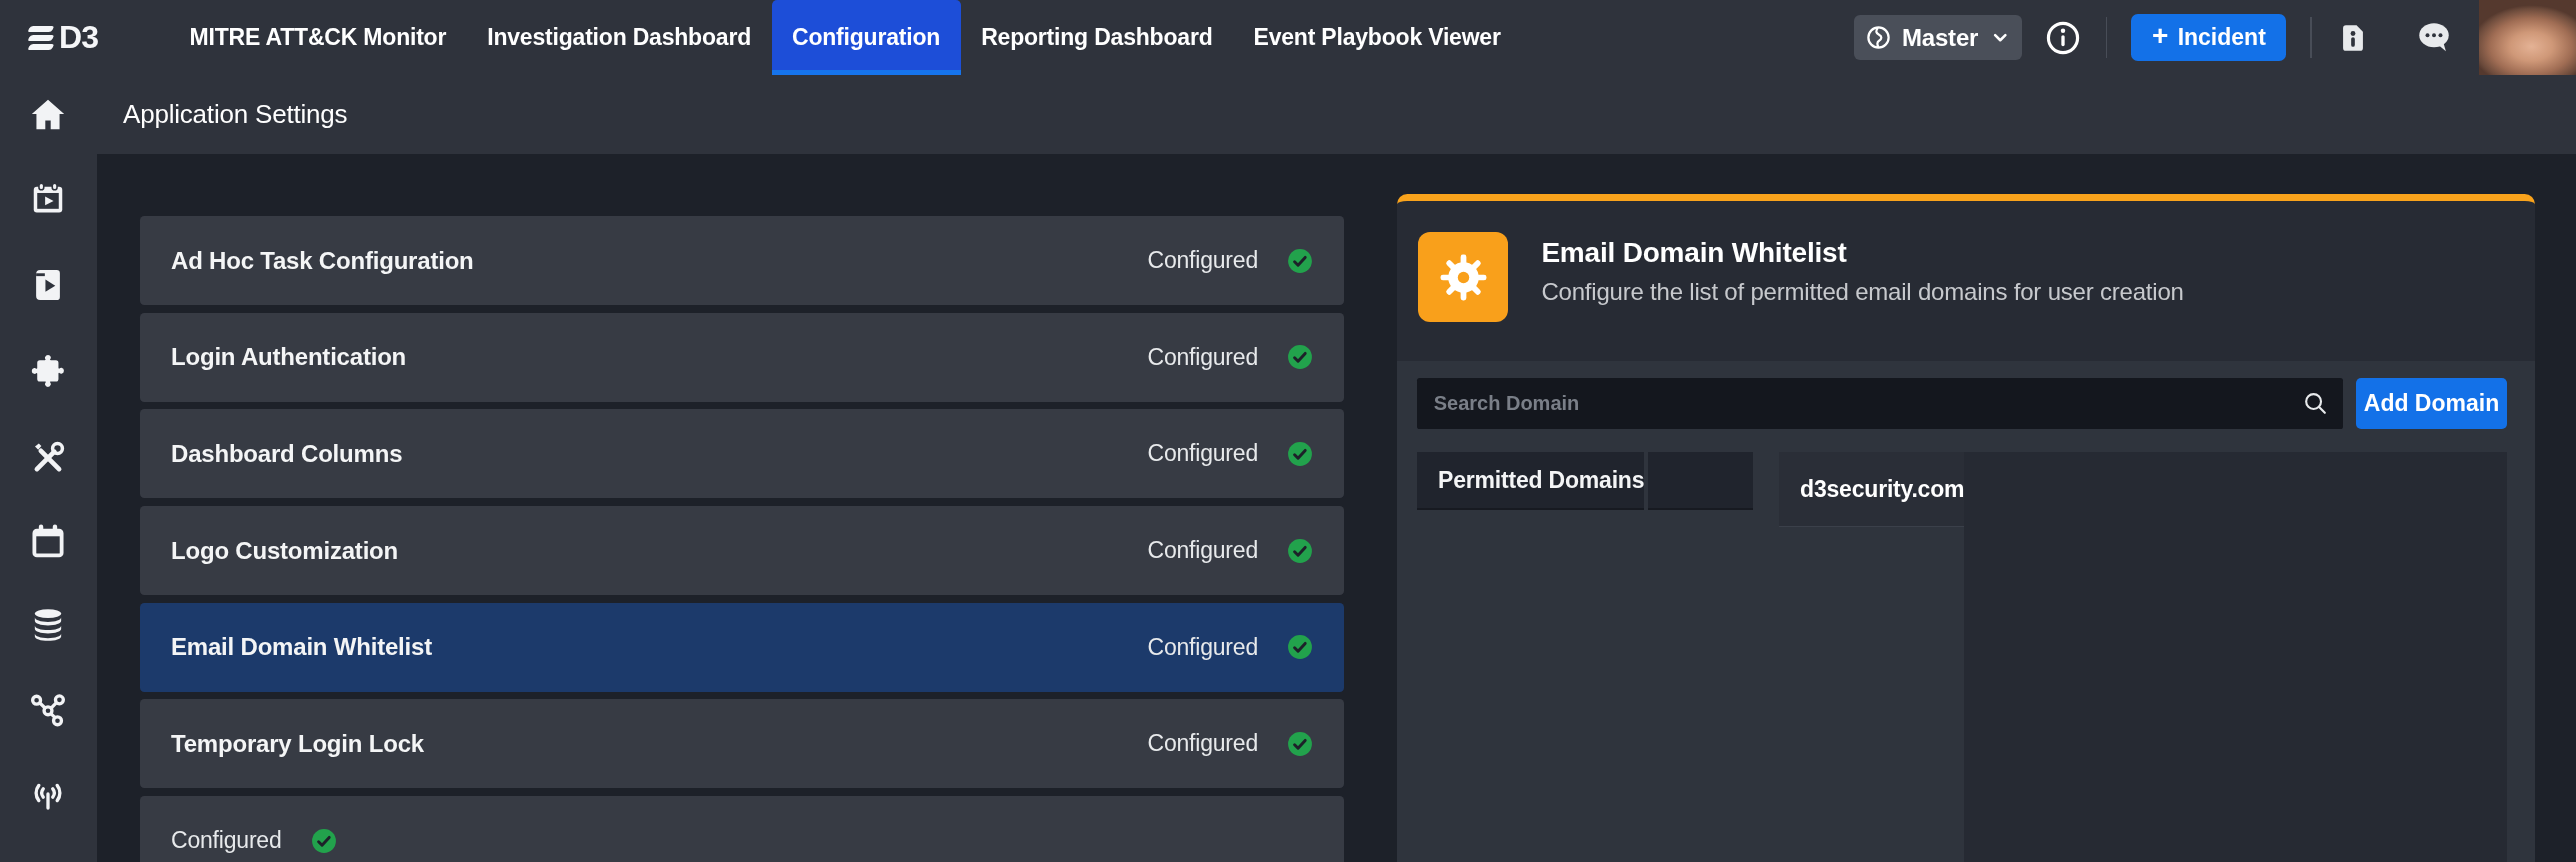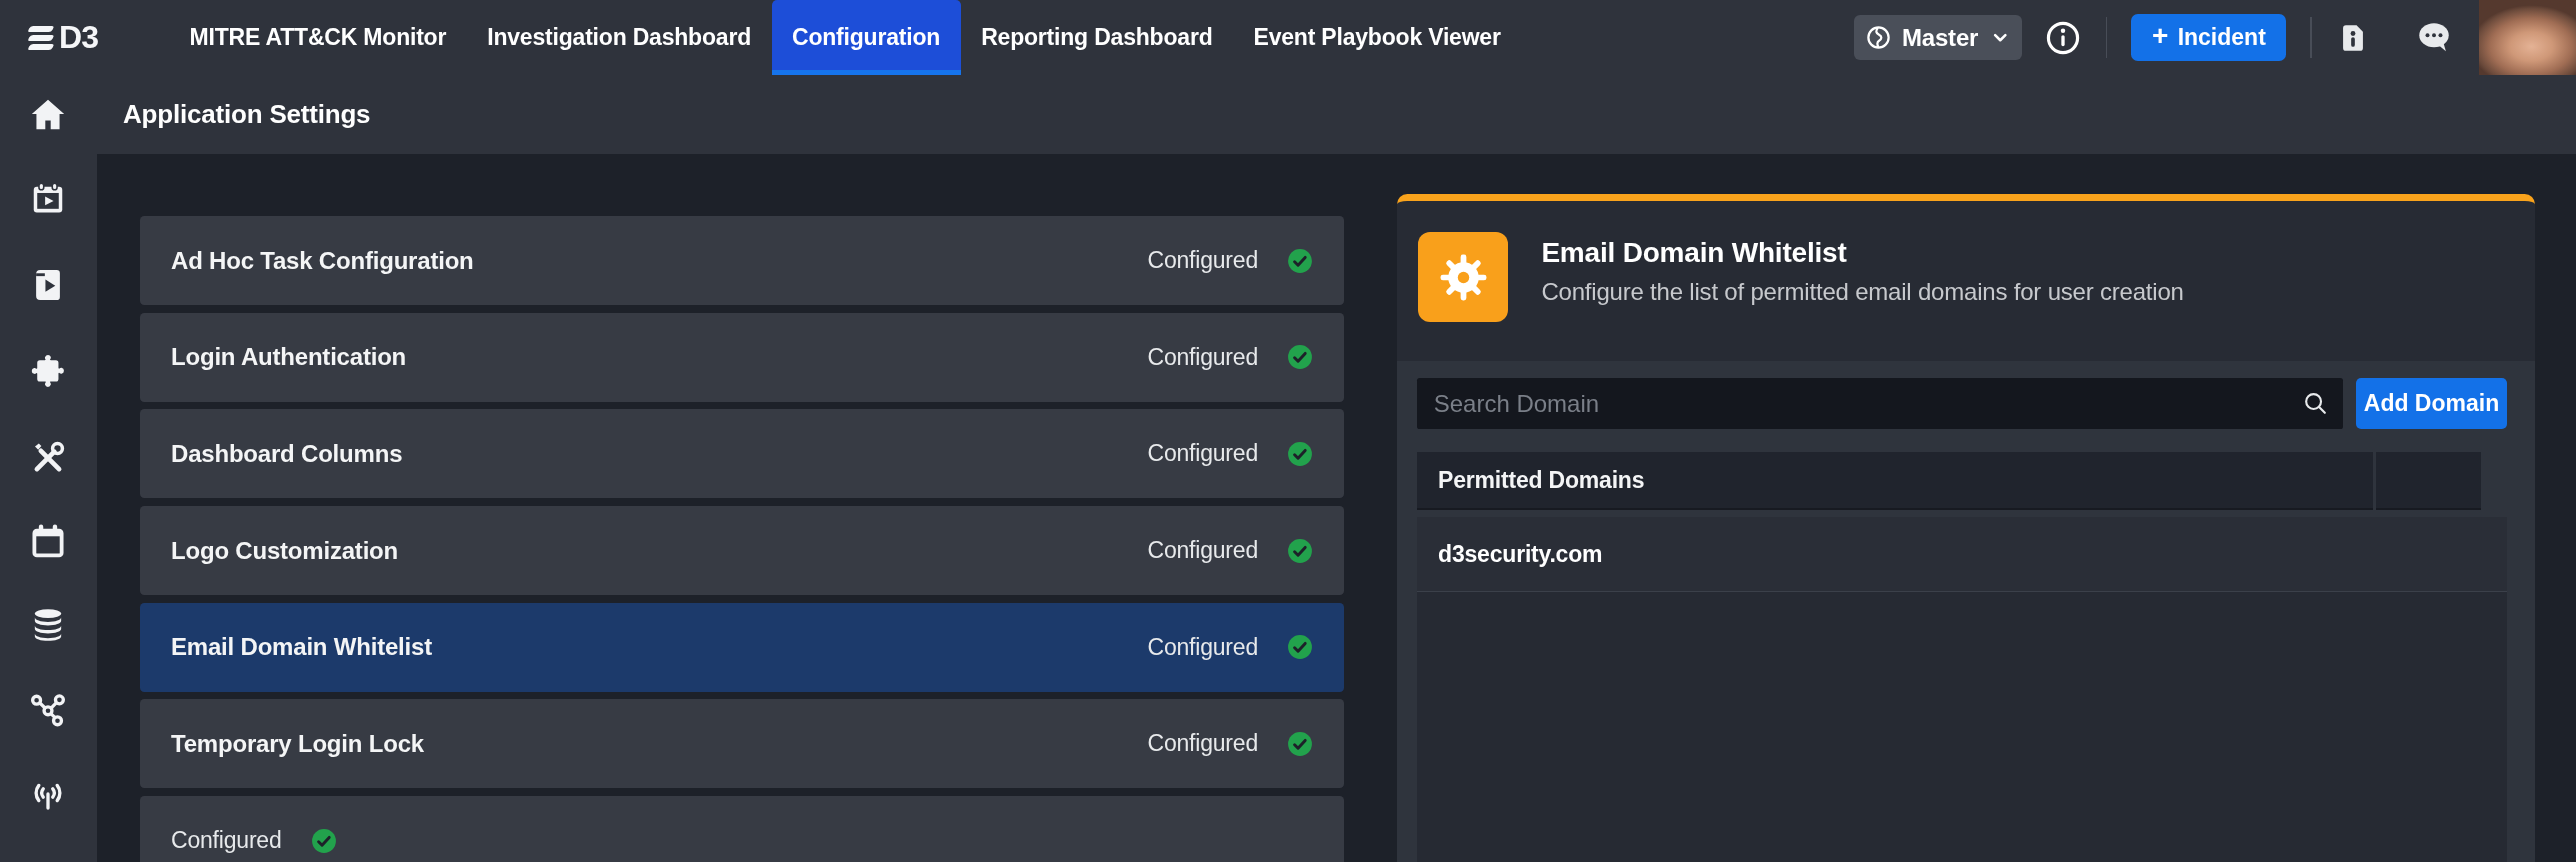--- a/index.html
+++ b/index.html
@@ -26,21 +26,21 @@
   .incident-label { font-size:23px; font-weight:700; }
   .doc-btn { margin-right:0; }
   .chat-btn { margin-left:45px; }
   .avatar { width:97px; height:75px; margin-left:26px; cursor:pointer;
     background:radial-gradient(ellipse 62% 55% at 54% 62%, #e4b295 0%, #cf9878 35%, #a06d54 68%, #6b4a3b 92%, #55392e 100%); }
 
   
   .sidebar { position:absolute; left:0; top:75px; width:97px; height:787px; background:#2f333c; z-index:4; }
   .side-item { position:absolute; left:28px; width:39px; height:39px; display:flex; align-items:center; justify-content:center; cursor:pointer; }
   .subheader { position:absolute; left:97px; top:75px; width:2479px; height:79px; background:#2f333c; }
-  .subheader h1 { font-size:26px; font-weight:700; line-height:79px; padding-left:26px; color:#fefefe; }
+  .subheader h1 { font-size:26px; font-weight:400; line-height:79px; padding-left:26px; color:#fefefe; }
 
   
   .content { position:absolute; left:97px; top:154px; width:2479px; height:709px; background:#1d2129; }
 
   
   .settings-list { position:absolute; left:43px; top:62px; width:1204px; }
   .srow { height:89px; margin-bottom:7.7px; background:#373b44; border-radius:4.3px; display:flex; align-items:center; padding:0 31px; cursor:pointer; }
   .srow.selected { background:#1c3a6b; }
   .srow .slabel { flex:1; font-size:24px; font-weight:700; color:#f4f5f6; }
   .srow .sstatus { font-size:23px; color:#e7e9eb; margin-right:29px; }
@@ -49,25 +49,25 @@
   
   .panel { position:absolute; left:1300px; top:40px; width:1138px; height:668px; background:#272b34; border-top:7.7px solid #f9a31c; border-radius:10.3px 10.3px 0 0; overflow:hidden; }
   .panel-header { height:160px; padding:31px 26px 0 21.4px; display:flex; }
   .gear-badge { width:90px; height:90px; background:#f9a01b; border-radius:12px; display:flex; align-items:center; justify-content:center; flex:0 0 auto; }
   .ph-text { margin-left:33px; padding-top:5.1px; }
   .ph-title { font-size:28px; font-weight:700; color:#fff; }
   .ph-desc { font-size:24px; line-height:32px; color:#c7c9cd; margin-top:6.8px; max-width:655px; }
   .panel-body { position:absolute; left:0; right:0; top:160px; bottom:0; background:#2f343d; padding:17px 28px 0 19.7px; display:flex; flex-direction:column; }
   .search-row { display:flex; height:51px; flex:0 0 auto; }
   .search-wrap { position:relative; flex:1; }
-  .search-wrap input { width:100%; height:51px; background:#14171e; border:none; border-radius:2.6px; color:#dfe1e5; font-size:24px; font-family:inherit; padding:0 62px 0 17px; outline:none; }
+  .search-wrap input { width:100%; height:51px; background:#14171e; border:none; border-radius:2.6px; color:#dfe1e5; font-size:20px; font-family:inherit; padding:0 62px 0 17px; outline:none;font-weight:bold; }
   .search-wrap input::placeholder { color:#7a7f88; }
   .search-wrap .mag { position:absolute; right:13.7px; top:12px; }
   .add-btn { width:151px; height:51px; margin-left:13px; background:#1371e8; border:none; border-radius:5.1px; color:#fff; font-size:23px; font-weight:600; font-family:inherit; cursor:pointer; flex:0 0 auto; }
-  .dtable { flex:1; margin-top:23px; display:flex; flex-direction:column; }
+  .dtable { flex:1; margin-top:23px; display:flex; flex-direction:row; }
   .thead { display:flex; height:58px; margin-right:26px; margin-bottom:6.8px; flex:0 0 auto; }
   .th-main { flex:1; background:#20242d; border-bottom:2.6px solid #171a21; line-height:56px; padding-left:21.4px; font-size:23px; font-weight:700; color:#f4f5f6; }
   .th-action { width:105px; margin-left:3.4px; background:#20242d; border-bottom:2.6px solid #171a21; }
   .trow { height:75px; background:#2a2e37; border-bottom:0.9px solid #3b404a; line-height:75px; padding-left:21.4px; font-size:23px; color:#ffffff; cursor:pointer; flex:0 0 auto;font-weight:bold; }
   .tfill { flex:1; background:#262a33; }
 </style>
 </head>
 <body>
 
 <div class="topbar">

